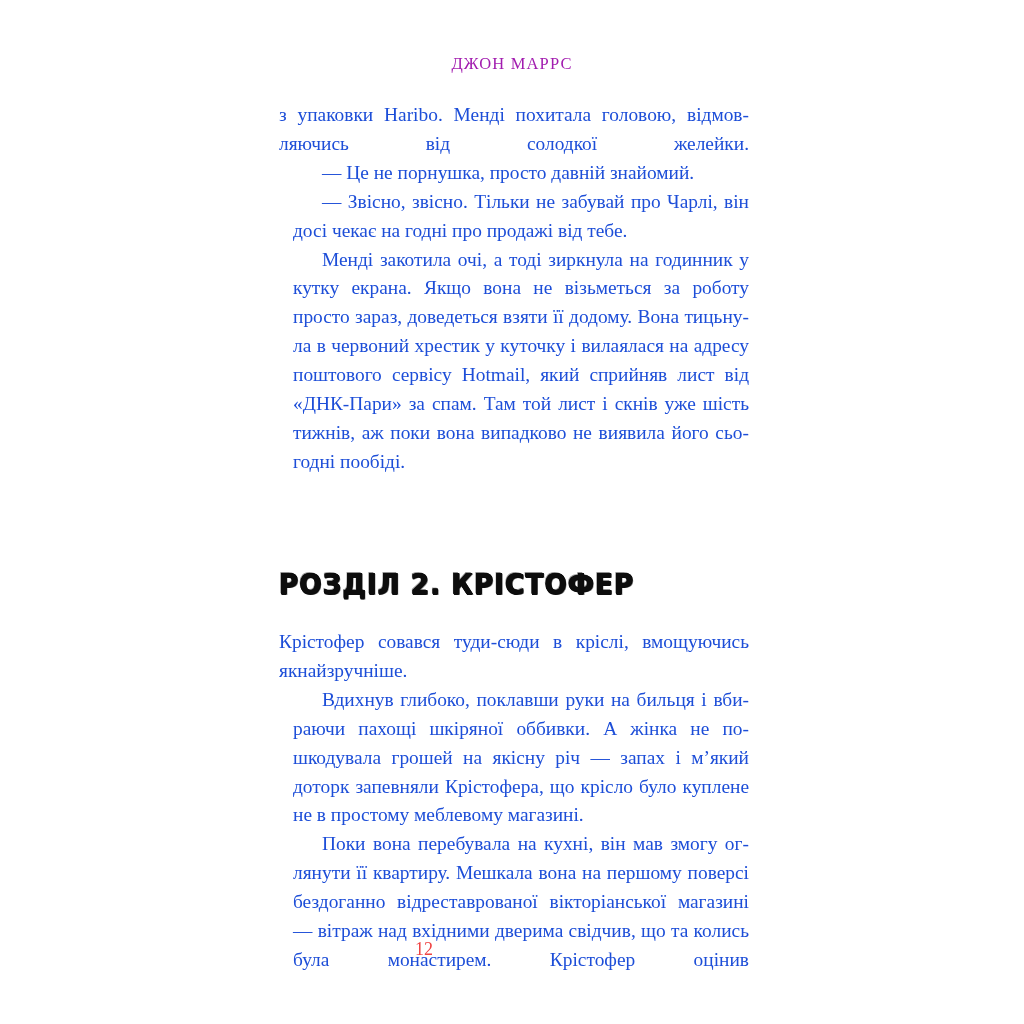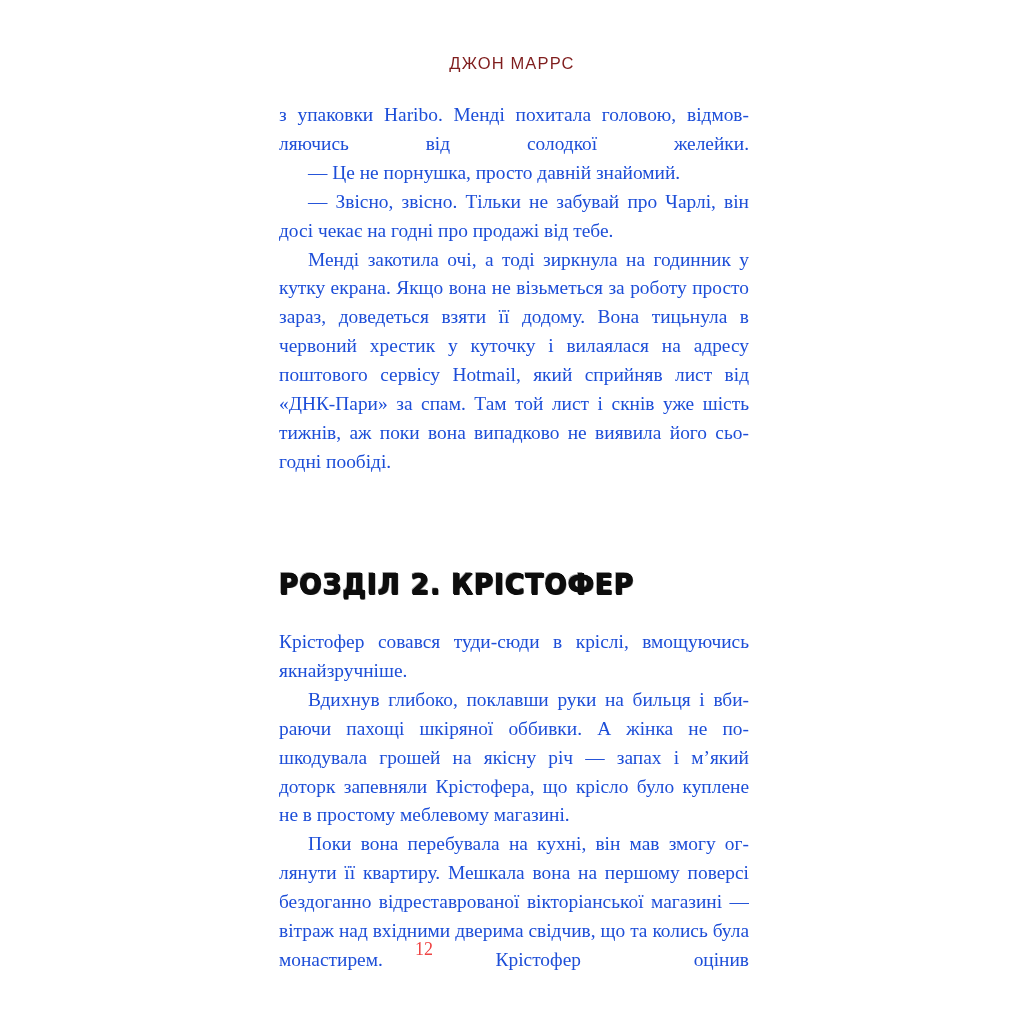--- a/index.html
+++ b/index.html
@@ -25,24 +25,24 @@
     background: #ffffff;
   }
 
   
   .running-header {
     position: absolute;
     left: 0;
     top: 54px;
     width: 1024px;
     text-align: center;
-    font-family: Liberation Sans, sans-serif;
+    font-family: Liberation Serif, serif;
     font-size: 16.5px;
     letter-spacing: 1.15px;
-    color: #7f1d1d;
+    color: #a21caf;
     white-space: nowrap;
   }
 
   
   .textblock {
     position: absolute;
     left: 279px;
     top: 101px;
     width: 470px;
   }
@@ -52,20 +52,21 @@
     font-size: 19.4px;
     line-height: 28.9px;
     text-align: justify;
     text-justify: inter-word;
     color: #1d4ed8;
     hyphens: manual;
     -webkit-hyphens: manual;
   }
   p.para.indent {
     text-indent: 29px;
+    margin-left: 14px;
   }
   p.para.last-line-full {
     text-align-last: justify;
   }
 
   
   .chapter-heading {
     position: absolute;
     left: 279px;
     top: 568px;

